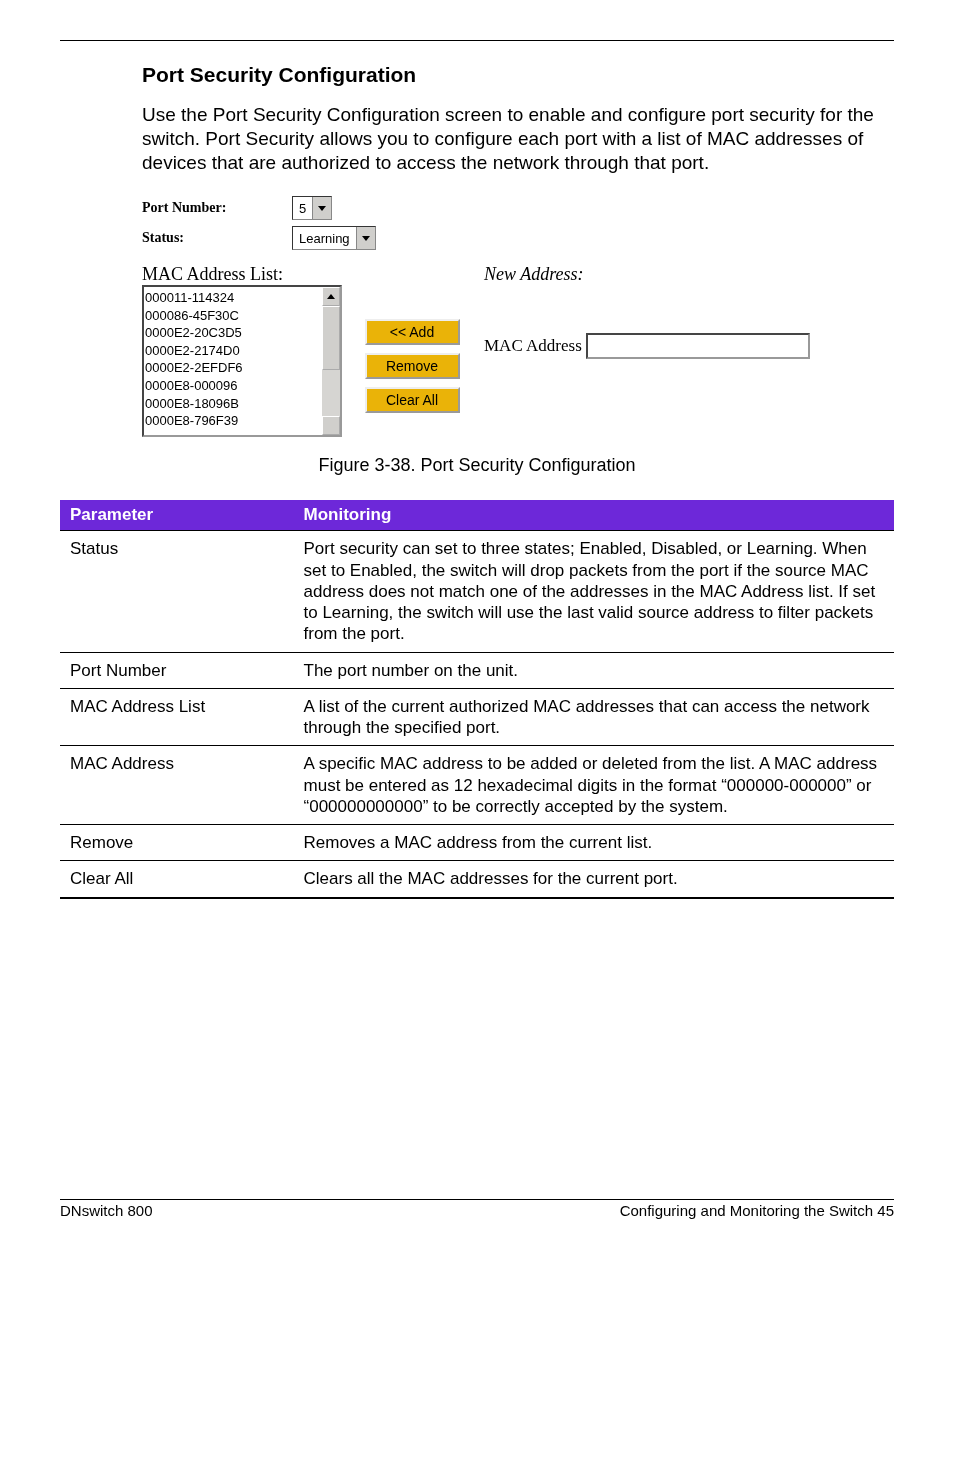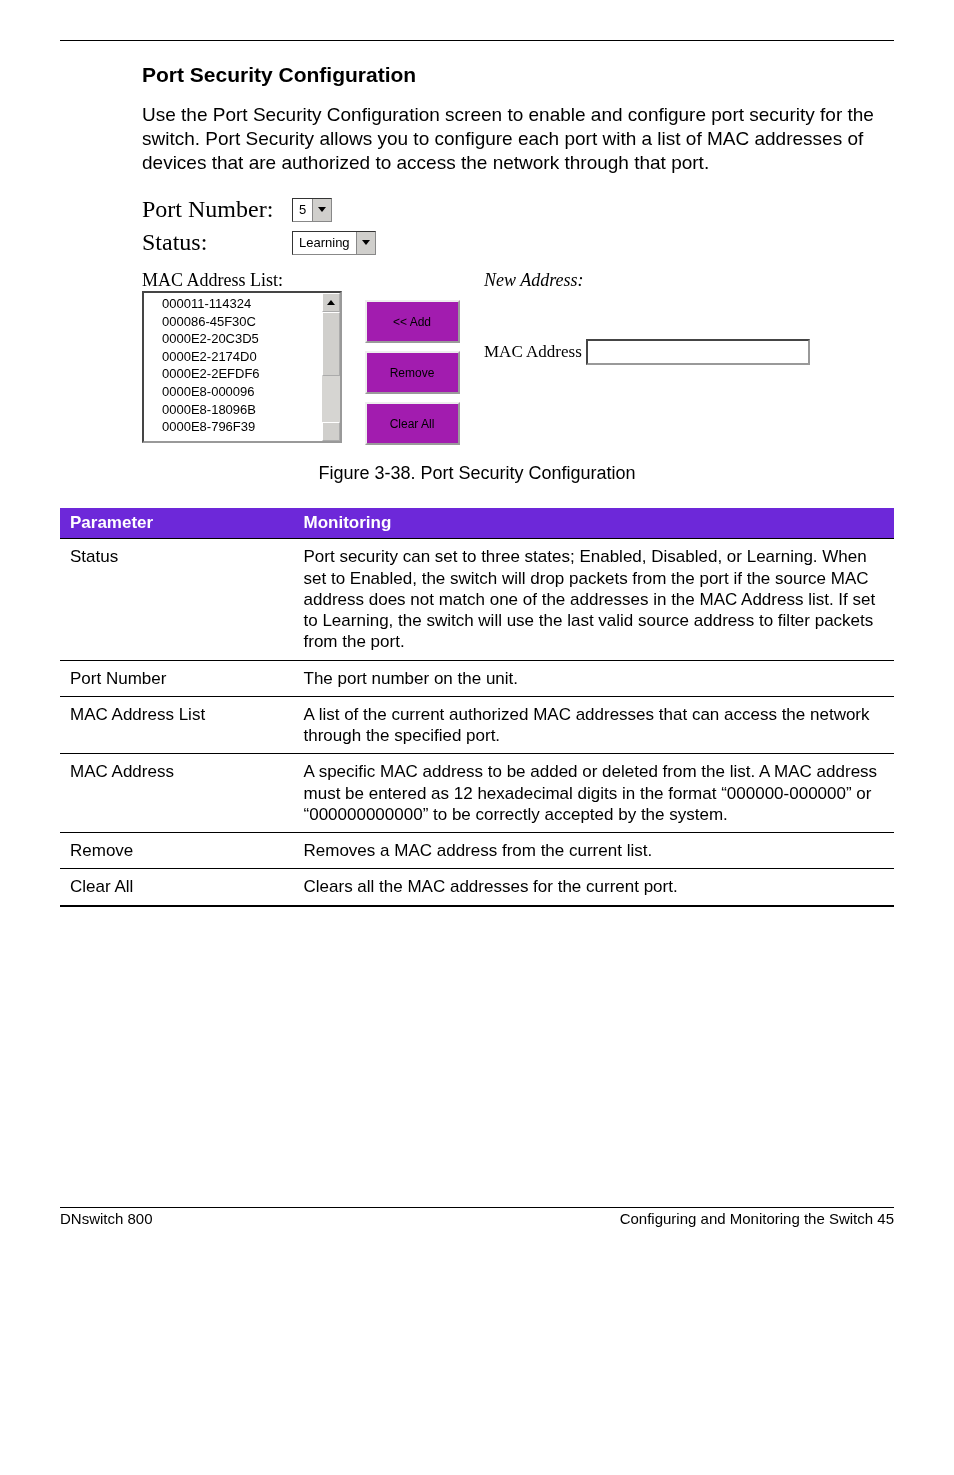--- a/index.html
+++ b/index.html
@@ -37,22 +37,22 @@
     font-family: "Times New Roman", Times, serif;
     margin-bottom: 18px;
   }
   .row {
     display: flex;
     align-items: center;
     margin-bottom: 6px;
   }
   .row .label {
     width: 150px;
-    font-weight: normal;
-    font-size: 24px;
+    font-weight: bold;
+    font-size: 14px;
   }
   .select {
     display: inline-flex;
     align-items: stretch;
     height: 22px;
     border: 1px inset #888;
     background: #fff;
   }
   .select .sel-text {
     padding: 1px 6px;
@@ -89,21 +89,21 @@
   .listbox {
     display: flex;
     height: 148px;
     border: 2px inset #999;
     background: #fff;
   }
   .list-items {
     flex: 1;
     font-family: Arial, sans-serif;
     font-size: 13px;
-    padding: 2px 18px;
+    padding: 2px 1px;
     overflow: hidden;
   }
   .list-items div {
     line-height: 1.35;
     white-space: nowrap;
   }
   .scrollbar {
     width: 18px;
     background: #d6d5d2;
     display: flex;
@@ -140,26 +140,26 @@
     justify-content: center;
     align-items: center;
     gap: 8px;
     padding-top: 30px;
   }
   .btn {
     display: inline-flex;
     align-items: center;
     justify-content: center;
     min-width: 95px;
-    height: 43px;
+    height: 26px;
     padding: 0 12px;
-    background: #a21caf;
+    background: #eab308;
     border: 2px outset #eee;
     font-family: Arial, sans-serif;
-    font-size: 12px;
+    font-size: 14px;
     box-sizing: border-box;
   }
   .right-col {
     flex: 1;
     padding-left: 2px;
   }
   .right-col .list-label {
     margin-bottom: 48px;
     font-style: italic;
   }

